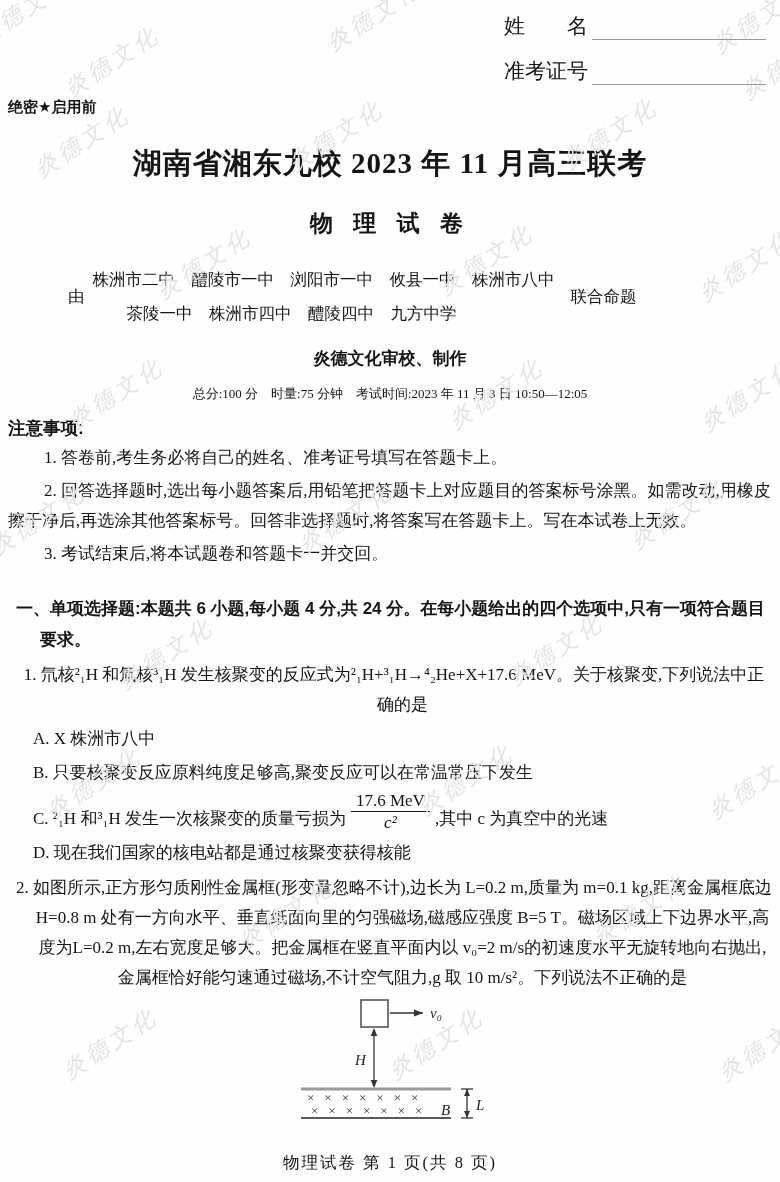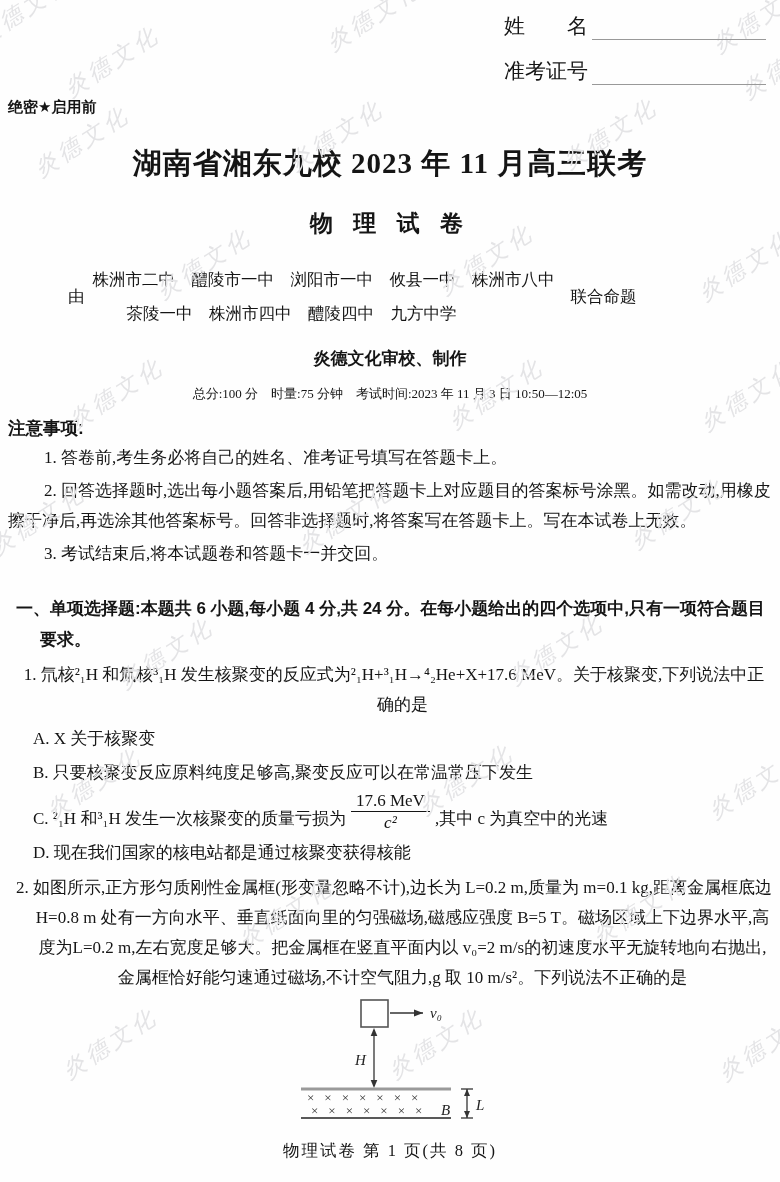--- a/index.html
+++ b/index.html
@@ -51,21 +51,21 @@
     padding-left:32px; text-indent:-24px;
   }
   .question { font-size:17px; line-height:30px; margin-top:5px; padding-left:25px; text-indent:-17px;text-align:center; }
   .option   { font-size:17px; line-height:30px; margin-left:25px; margin-top:4px; }
   .option-frac-row { display:flex; align-items:flex-end; margin-top:2px; }
   .frac { display:inline-block; text-align:center; vertical-align:middle; margin:0 5px; line-height:1.25; }
   .frac .num { display:block; border-bottom:1.2px solid #151515; padding:0 5px; }
   .frac .den { display:block; font-style:italic; }
   .diagram-wrap { text-align:center; margin-top:4px; }
   .page-footer {
-    position:absolute; left:0; right:0; bottom:20px;
+    position:absolute; left:0; right:0; bottom:8px;
     text-align:center; font-size:16.5px; letter-spacing:2px;
   }
   svg text.lbl { font-family:"Liberation Serif","DejaVu Serif",serif; font-style:italic; font-size:15px; fill:#222; }
   svg text.crosses { font-size:13px; fill:#333; letter-spacing:10px; }
 </style>
 </head>
 <body>
 
 <div class="page">
 
@@ -132,21 +132,21 @@
     <div class="notices-heading">注意事项:</div>
     <div class="notice-item">1. 答卷前,考生务必将自己的姓名、准考证号填写在答题卡上。</div>
     <div class="notice-item">2. 回答选择题时,选出每小题答案后,用铅笔把答题卡上对应题目的答案标号涂黑。如需改动,用橡皮擦干净后,再选涂其他答案标号。回答非选择题时,将答案写在答题卡上。写在本试卷上无效。</div>
     <div class="notice-item">3. 考试结束后,将本试题卷和答题卡一并交回。</div>
 
     <div class="section-heading">一、单项选择题:本题共 6 小题,每小题 4 分,共 24 分。在每小题给出的四个选项中,只有一项符合题目要求。</div>
 
     <div class="question">
       <span>1. 氘核²₁H 和氚核³₁H 发生核聚变的反应式为²₁H+³₁H→⁴₂He+X+17.6 MeV。关于核聚变,下列说法中正确的是</span>
     </div>
-    <div class="option">A. X 关于核聚变</div>
+    <div class="option">A. X 株洲市八中</div>
     <div class="option">B. 只要核聚变反应原料纯度足够高,聚变反应可以在常温常压下发生</div>
     <div class="option option-frac-row">
       <span>C. ²₁H 和³₁H 发生一次核聚变的质量亏损为</span>
       <span class="frac">
         <span class="num">17.6 MeV</span>
         <span class="den">c²</span>
       </span>
       <span>,其中 c 为真空中的光速</span>
     </div>
     <div class="option">D. 现在我们国家的核电站都是通过核聚变获得核能</div>

